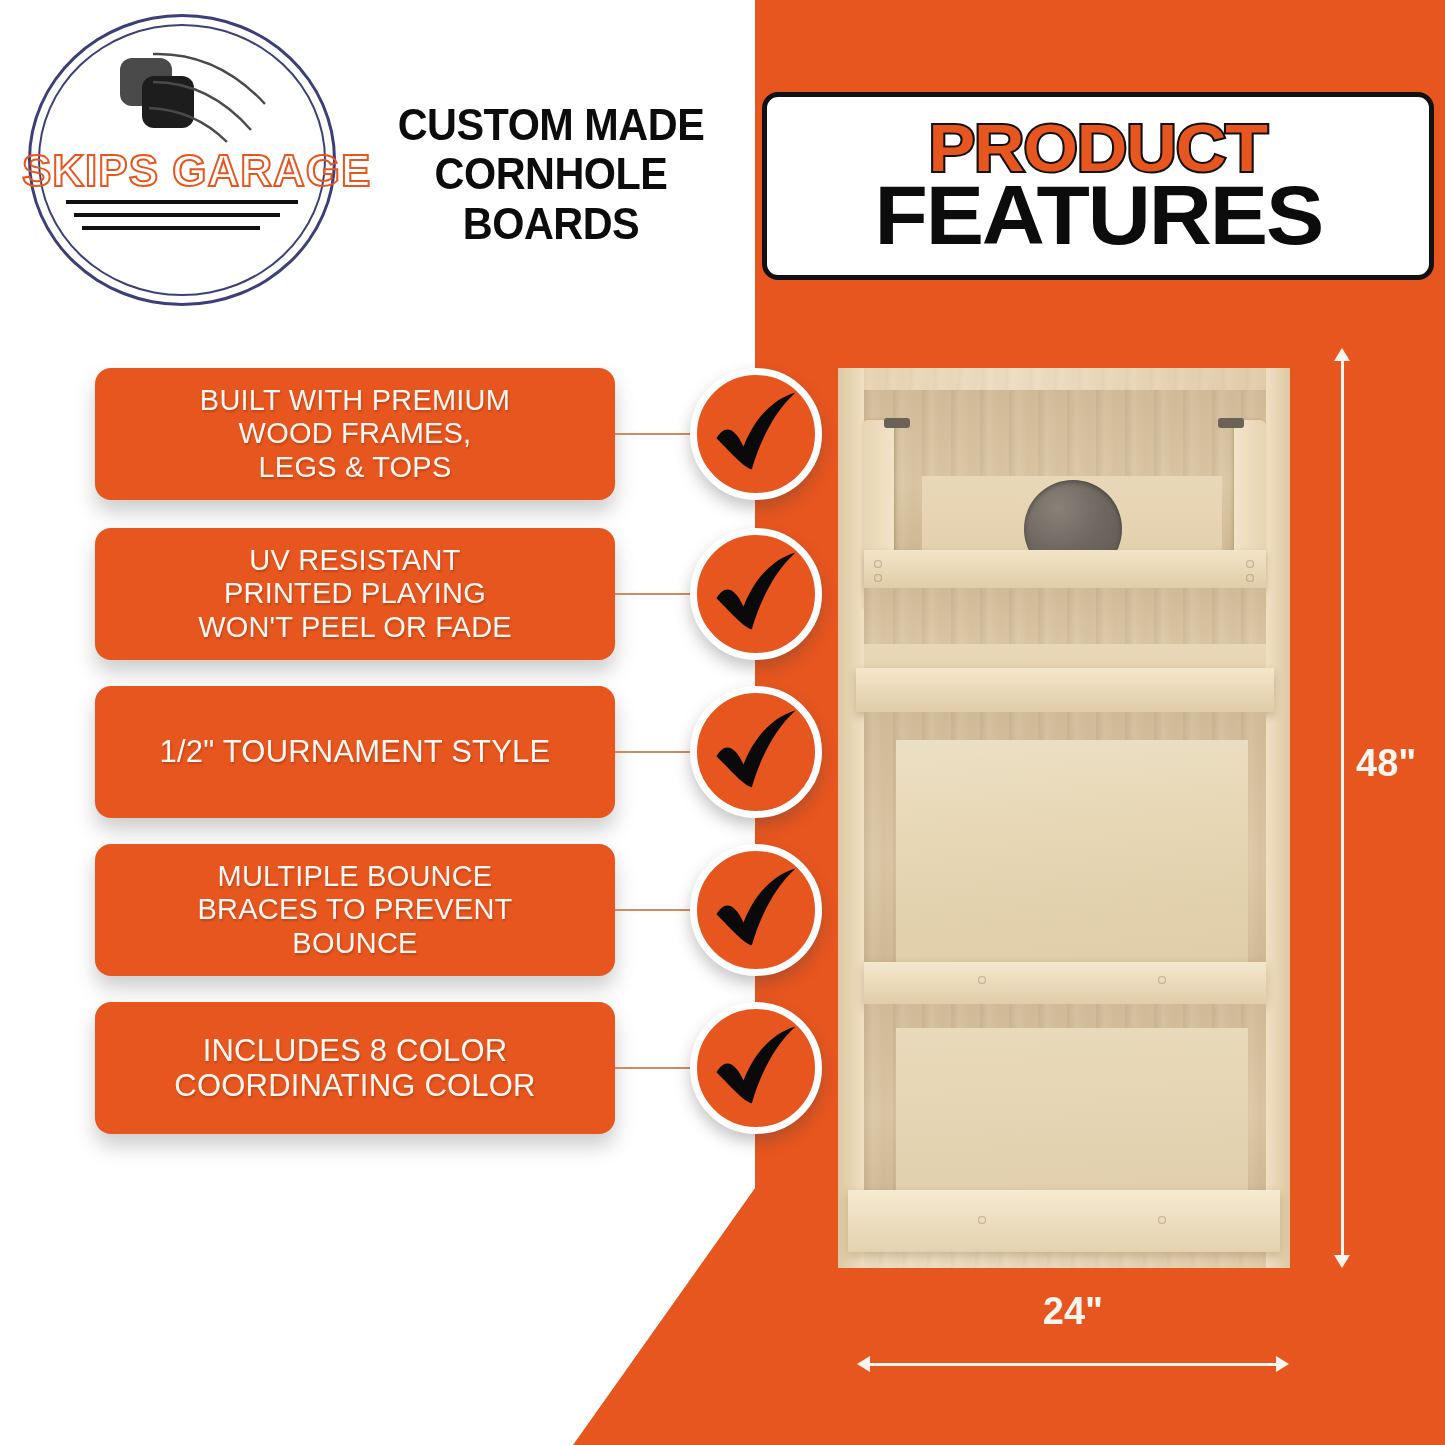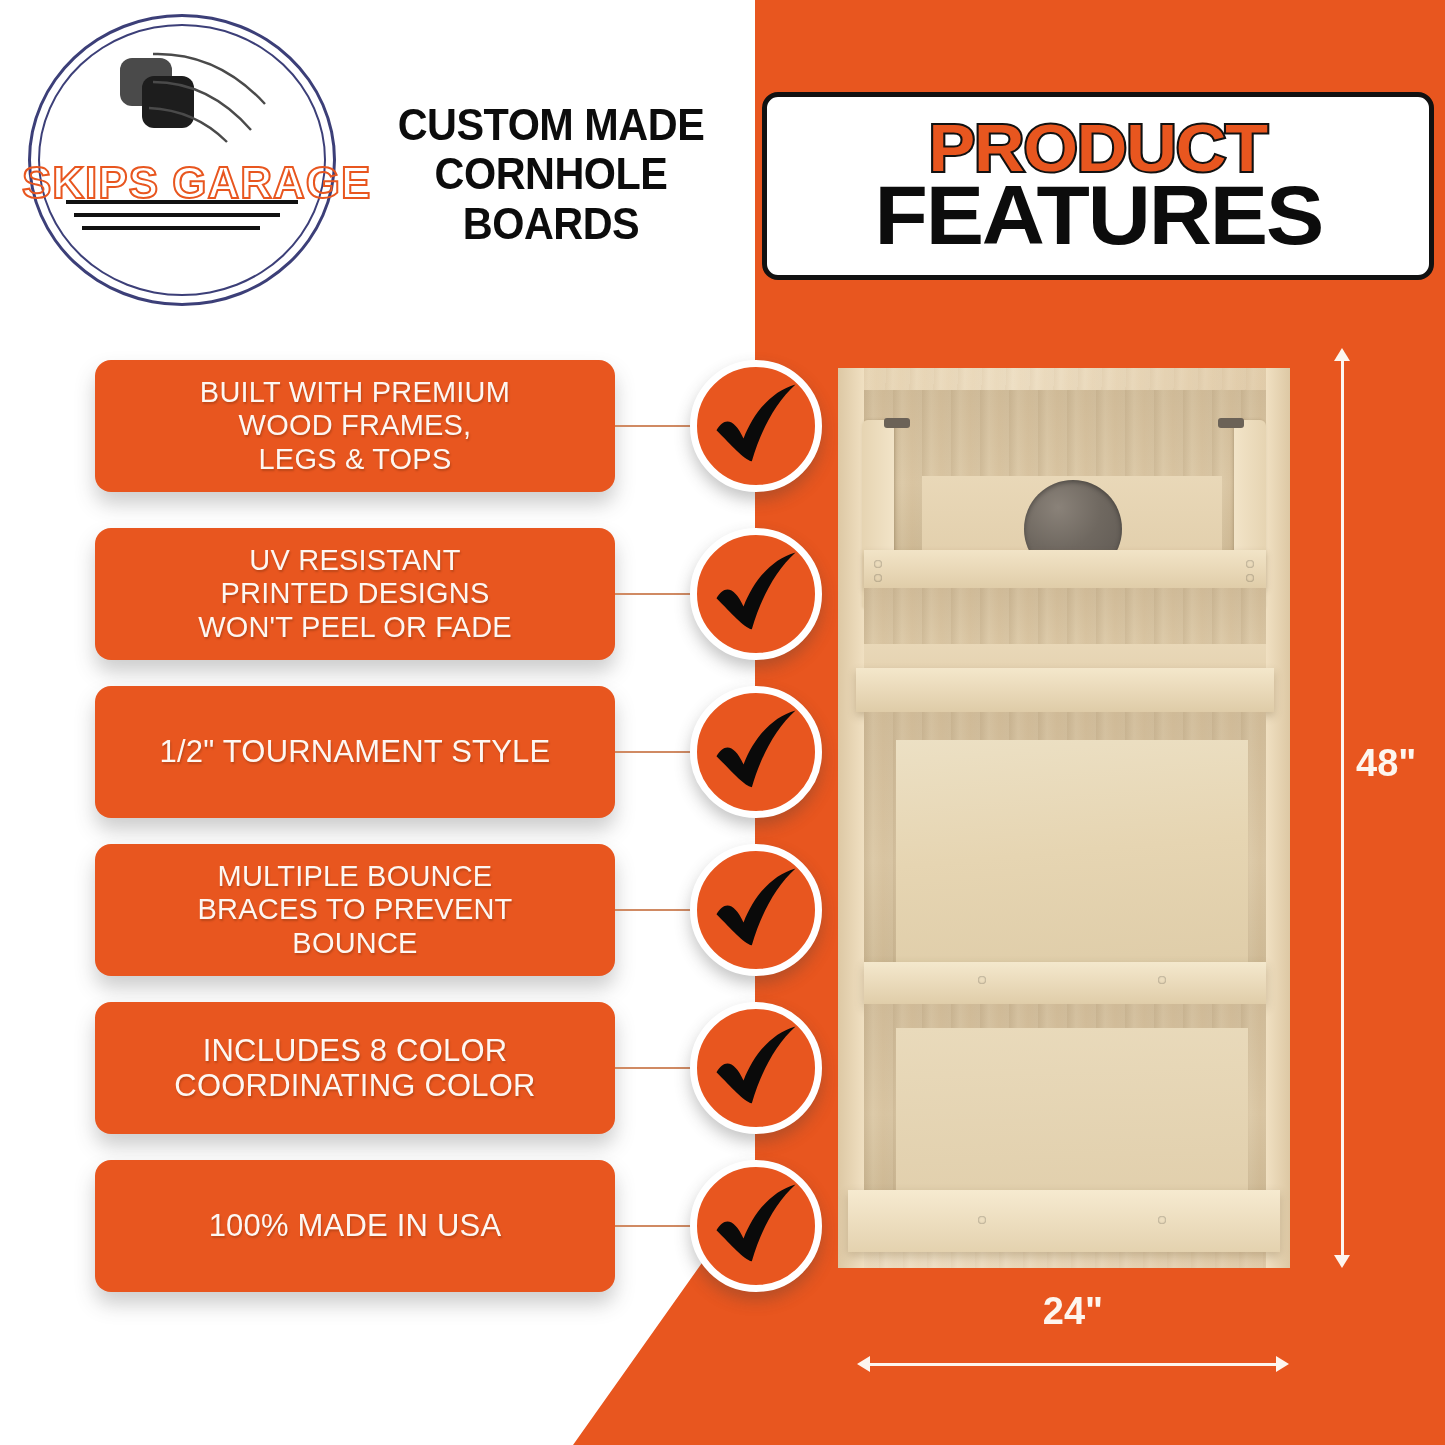--- a/index.html
+++ b/index.html
@@ -56,21 +56,21 @@
     background: #1d1d1d;
     border-radius: 12px;
   }
   .logo-arcs {
     position: absolute;
     left: 125px; top: 38px;
     width: 130px; height: 100px;
   }
   .logo-text {
     position: absolute;
-    left: 0; top: 150px;
+    left: 0; top: 138px;
     width: 320px;
     text-align: center;
     font-family: "Liberation Sans", sans-serif;
     font-size: 44px;
     font-weight: 700;
     letter-spacing: 1px;
     color: transparent;
     -webkit-text-stroke: 2px #E8561F;
     white-space: nowrap;
   }
@@ -364,41 +364,41 @@
     <span class="line">CUSTOM MADE</span>
     <span class="line">CORNHOLE</span>
     <span class="line">BOARDS</span>
   </div>
 
   <div class="pf-box">
     <div class="pf-product">PRODUCT</div>
     <div class="pf-features">FEATURES</div>
   </div>
 
-  <div class="feature-row" style="top:360px">
+  <div class="feature-row" style="top:368px">
     <div class="feature-pill">
       <div class="pill-text">
         <span>BUILT WITH PREMIUM</span><br>
         <span>WOOD FRAMES,</span><br>
         <span>LEGS &amp; TOPS</span>
       </div>
     </div>
     <div class="connector"></div>
     <div class="check-badge">
       <svg viewBox="0 0 100 100">
           <path d="M12 54 C20 40 30 44 38 62 C48 36 66 16 88 10 C68 28 54 56 46 84 C38 82 26 68 12 54 Z" fill="#0a0a0a"></path>
         </svg>
     </div>
   </div>
 
   <div class="feature-row" style="top:528px">
     <div class="feature-pill">
       <div class="pill-text">
         <span>UV RESISTANT</span><br>
-        <span>PRINTED DESIGNS</span><br>
+        <span>PRINTED PLAYING</span><br>
         <span>WON'T PEEL OR FADE</span>
       </div>
     </div>
     <div class="connector"></div>
     <div class="check-badge">
       <svg viewBox="0 0 100 100">
           <path d="M12 54 C20 40 30 44 38 62 C48 36 66 16 88 10 C68 28 54 56 46 84 C38 82 26 68 12 54 Z" fill="#0a0a0a"></path>
         </svg>
     </div>
   </div>
@@ -441,31 +441,20 @@
       </div>
     </div>
     <div class="connector"></div>
     <div class="check-badge">
       <svg viewBox="0 0 100 100">
           <path d="M12 54 C20 40 30 44 38 62 C48 36 66 16 88 10 C68 28 54 56 46 84 C38 82 26 68 12 54 Z" fill="#0a0a0a"></path>
         </svg>
     </div>
   </div>
 
-  <div class="feature-row" style="top:1160px">
-    <div class="feature-pill lines-1">
-      <div class="pill-text">100% MADE IN USA</div>
-    </div>
-    <div class="connector"></div>
-    <div class="check-badge">
-      <svg viewBox="0 0 100 100">
-          <path d="M12 54 C20 40 30 44 38 62 C48 36 66 16 88 10 C68 28 54 56 46 84 C38 82 26 68 12 54 Z" fill="#0a0a0a"></path>
-        </svg>
-    </div>
-  </div>
 
   <div class="board-photo wood">
 
     <div class="bd wood" style="left:0;top:0;width:452px;height:22px;"></div>
     <div class="bd wood" style="left:0;top:0;width:26px;height:900px;
          background:linear-gradient(90deg,#ddc8a4,#f0e0c2);"></div>
     <div class="bd wood" style="right:0;top:0;width:24px;height:900px;
          background:linear-gradient(270deg,#ddc8a4,#f0e0c2);"></div>
 
     <div class="bd wood-dark" style="left:26px;top:22px;width:402px;height:170px;"></div>

